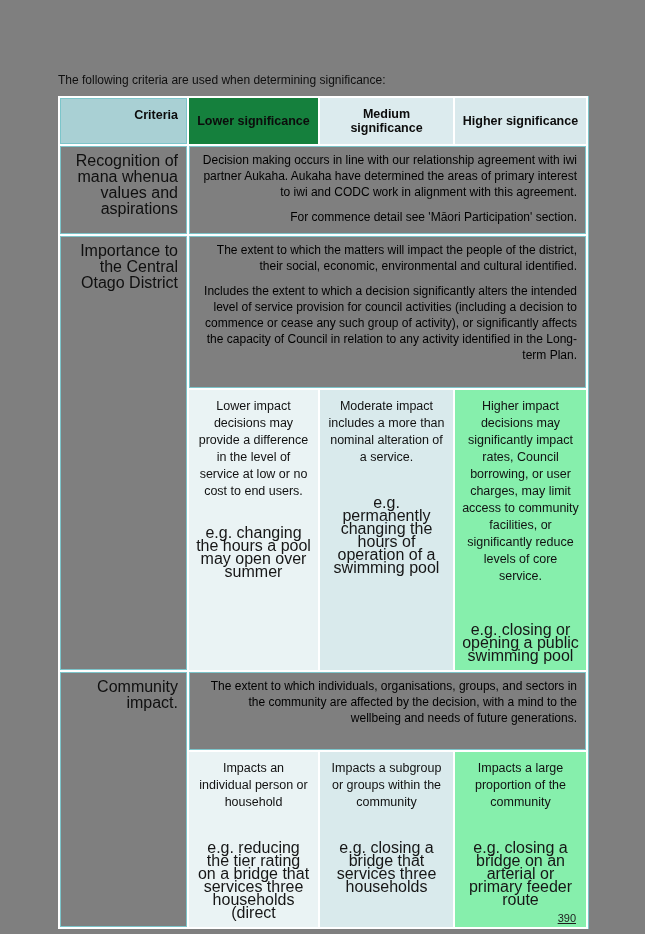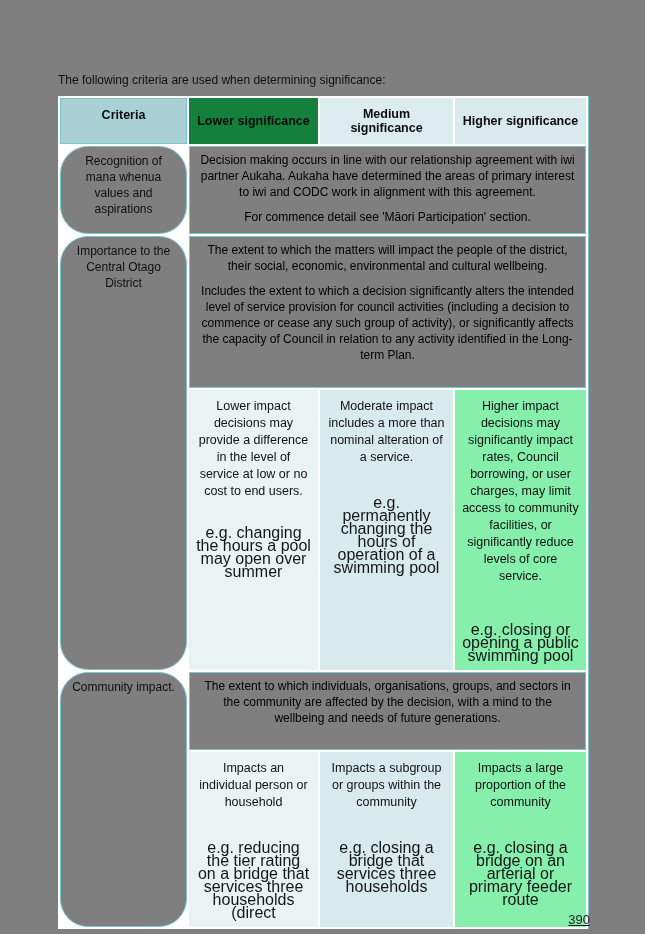--- a/index.html
+++ b/index.html
@@ -34,21 +34,21 @@
     background: #ffffff;
     table-layout: fixed;
     width: 530px;
     border-right: 1px solid #7cc5ca;
   }
 
   
   td.crit, td.desc, th.crit-h {
     border: 1px solid #7cc5ca;
     vertical-align: top;
-    text-align: center;
+    text-align: right;
   }
   td.crit, td.desc { background: #7f7f7f; }
 
   th.crit-h {
     background: #a9d0d4;
     font-size: 12.5px;
     font-weight: bold;
     padding: 9px 8px;
     color: #0c0c0c;
   }
@@ -59,25 +59,24 @@
     vertical-align: middle;
     padding: 4px 6px;
     color: #0c0c0c;
     border: none;
   }
   th.lvl-h.c1 { background: #15803d; }
   th.lvl-h.c2 { background: #dcebee; }
   th.lvl-h.c3 { background: #d9e9ec; }
 
   td.crit {
-    font-size: 12px;
+    font-size: 16px;
     line-height: 16px;
     padding: 6px 8px;
     color: #0f0f0f;
-    border-radius: 28px;
   }
   td.desc {
     font-size: 12px;
     line-height: 16px;
     padding: 5px 8px;
     color: #000000;
   }
   td.desc p { margin: 0 0 9px 0; }
   td.desc p:last-child { margin-bottom: 0; }
 
@@ -109,22 +108,22 @@
   tr.hdr    { height: 46px; }
   tr.r-rec  { height: 88px; }
   tr.r-impd { height: 152px; }
   tr.r-impl { height: 256px; }
   tr.r-comd { height: 78px; }
   tr.r-coml { height: 150px; padding-left: 12px; }
 
   .pagenum {
     position: absolute;
     top: 912px;
-    right: 55px;
-    font-size: 13px;
+    right: 69px;
+    font-size: 11px;
     color: #1d1d1d;
     text-decoration: underline;
   }
 </style>
 </head>
 <body>
 
 <div class="intro">The following criteria are used when determining significance:</div>
 
 <div class="table-wrap">
@@ -148,21 +147,21 @@
       <td class="crit">Recognition of mana whenua values and aspirations</td>
       <td class="desc" colspan="3">
         <p>Decision making occurs in line with our relationship agreement with iwi partner Aukaha. Aukaha have determined the areas of primary interest to iwi and CODC work in alignment with this agreement.</p>
         <p>For commence detail see 'Māori Participation' section.</p>
       </td>
     </tr>
 
     <tr class="r-impd">
       <td class="crit" rowspan="2">Importance to the Central Otago District</td>
       <td class="desc" colspan="3">
-        <p>The extent to which the matters will impact the people of the district, their social, economic, environmental and cultural wellbeing.</p>
+        <p>The extent to which the matters will impact the people of the district, their social, economic, environmental and cultural identified.</p>
         <p>Includes the extent to which a decision significantly alters the intended level of service provision for council activities (including a decision to commence or cease any such group of activity), or significantly affects the capacity of Council in relation to any activity identified in the Long-term Plan.</p>
       </td>
     </tr>
 
     <tr class="r-impl">
       <td class="lvl c1">
         <p class="main">Lower impact decisions may provide a difference in the level of service at low or no cost to end users.</p>
         <p class="ex">e.g. changing the hours a pool may open over summer</p>
       </td>
       <td class="lvl c2">

